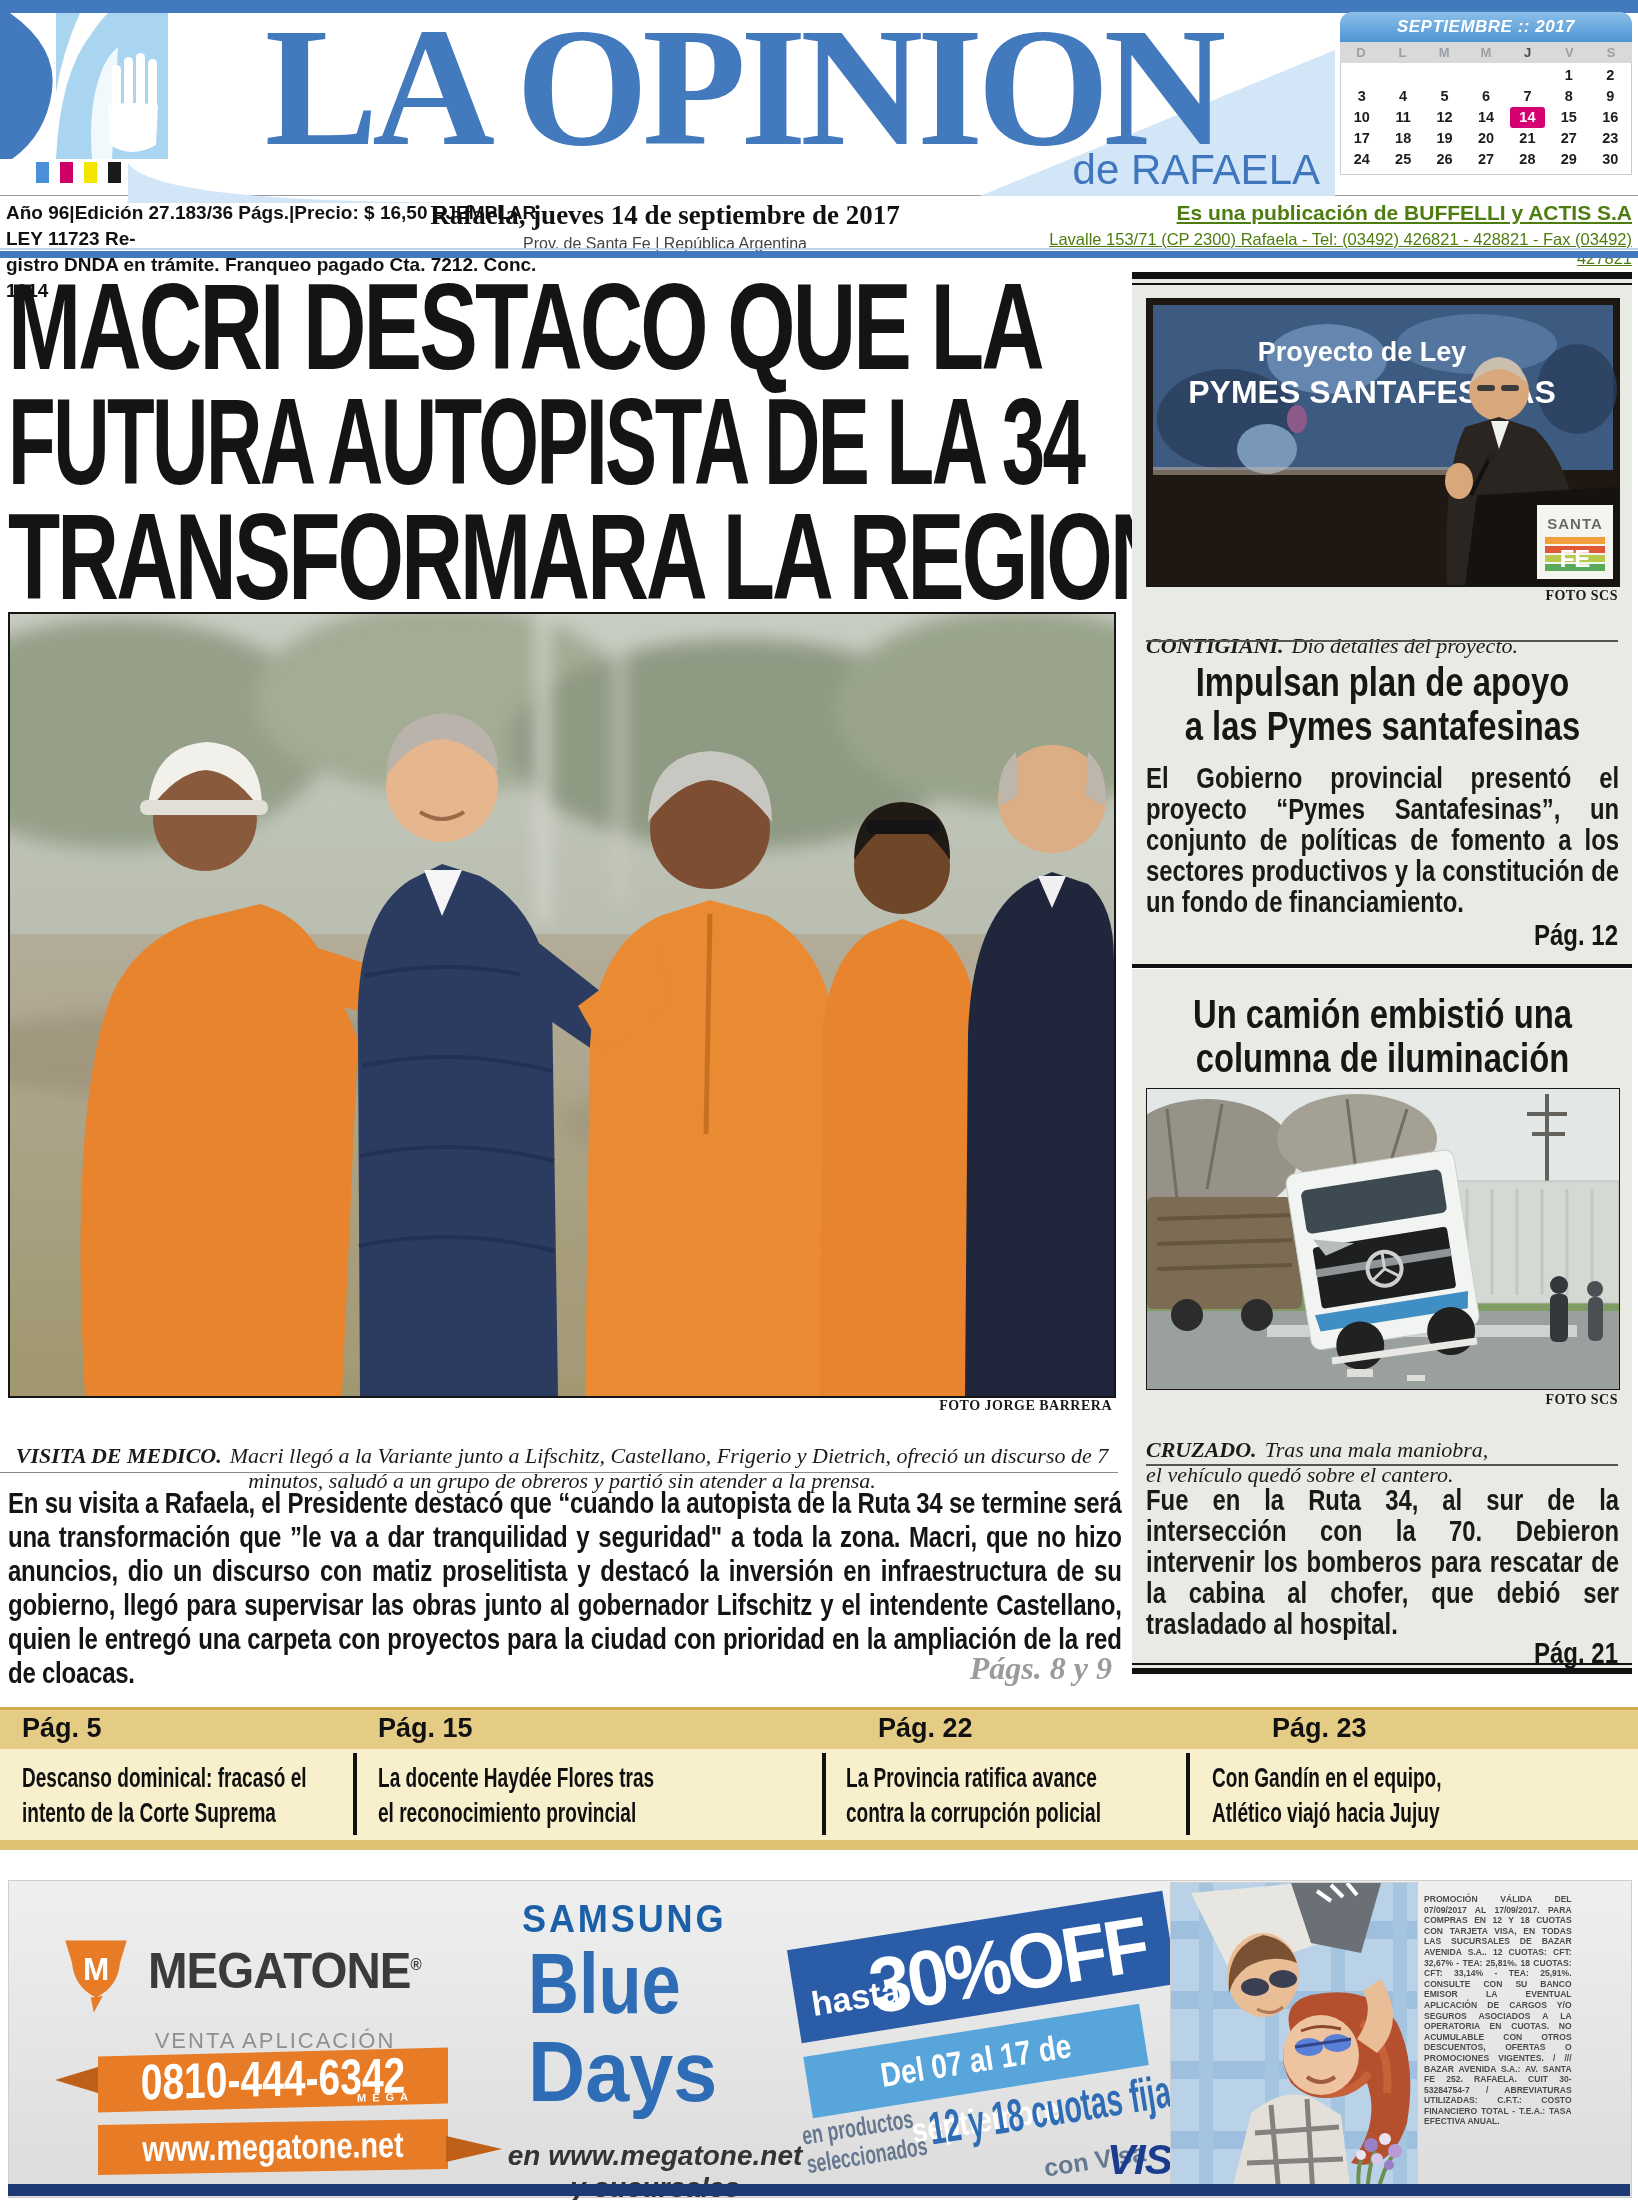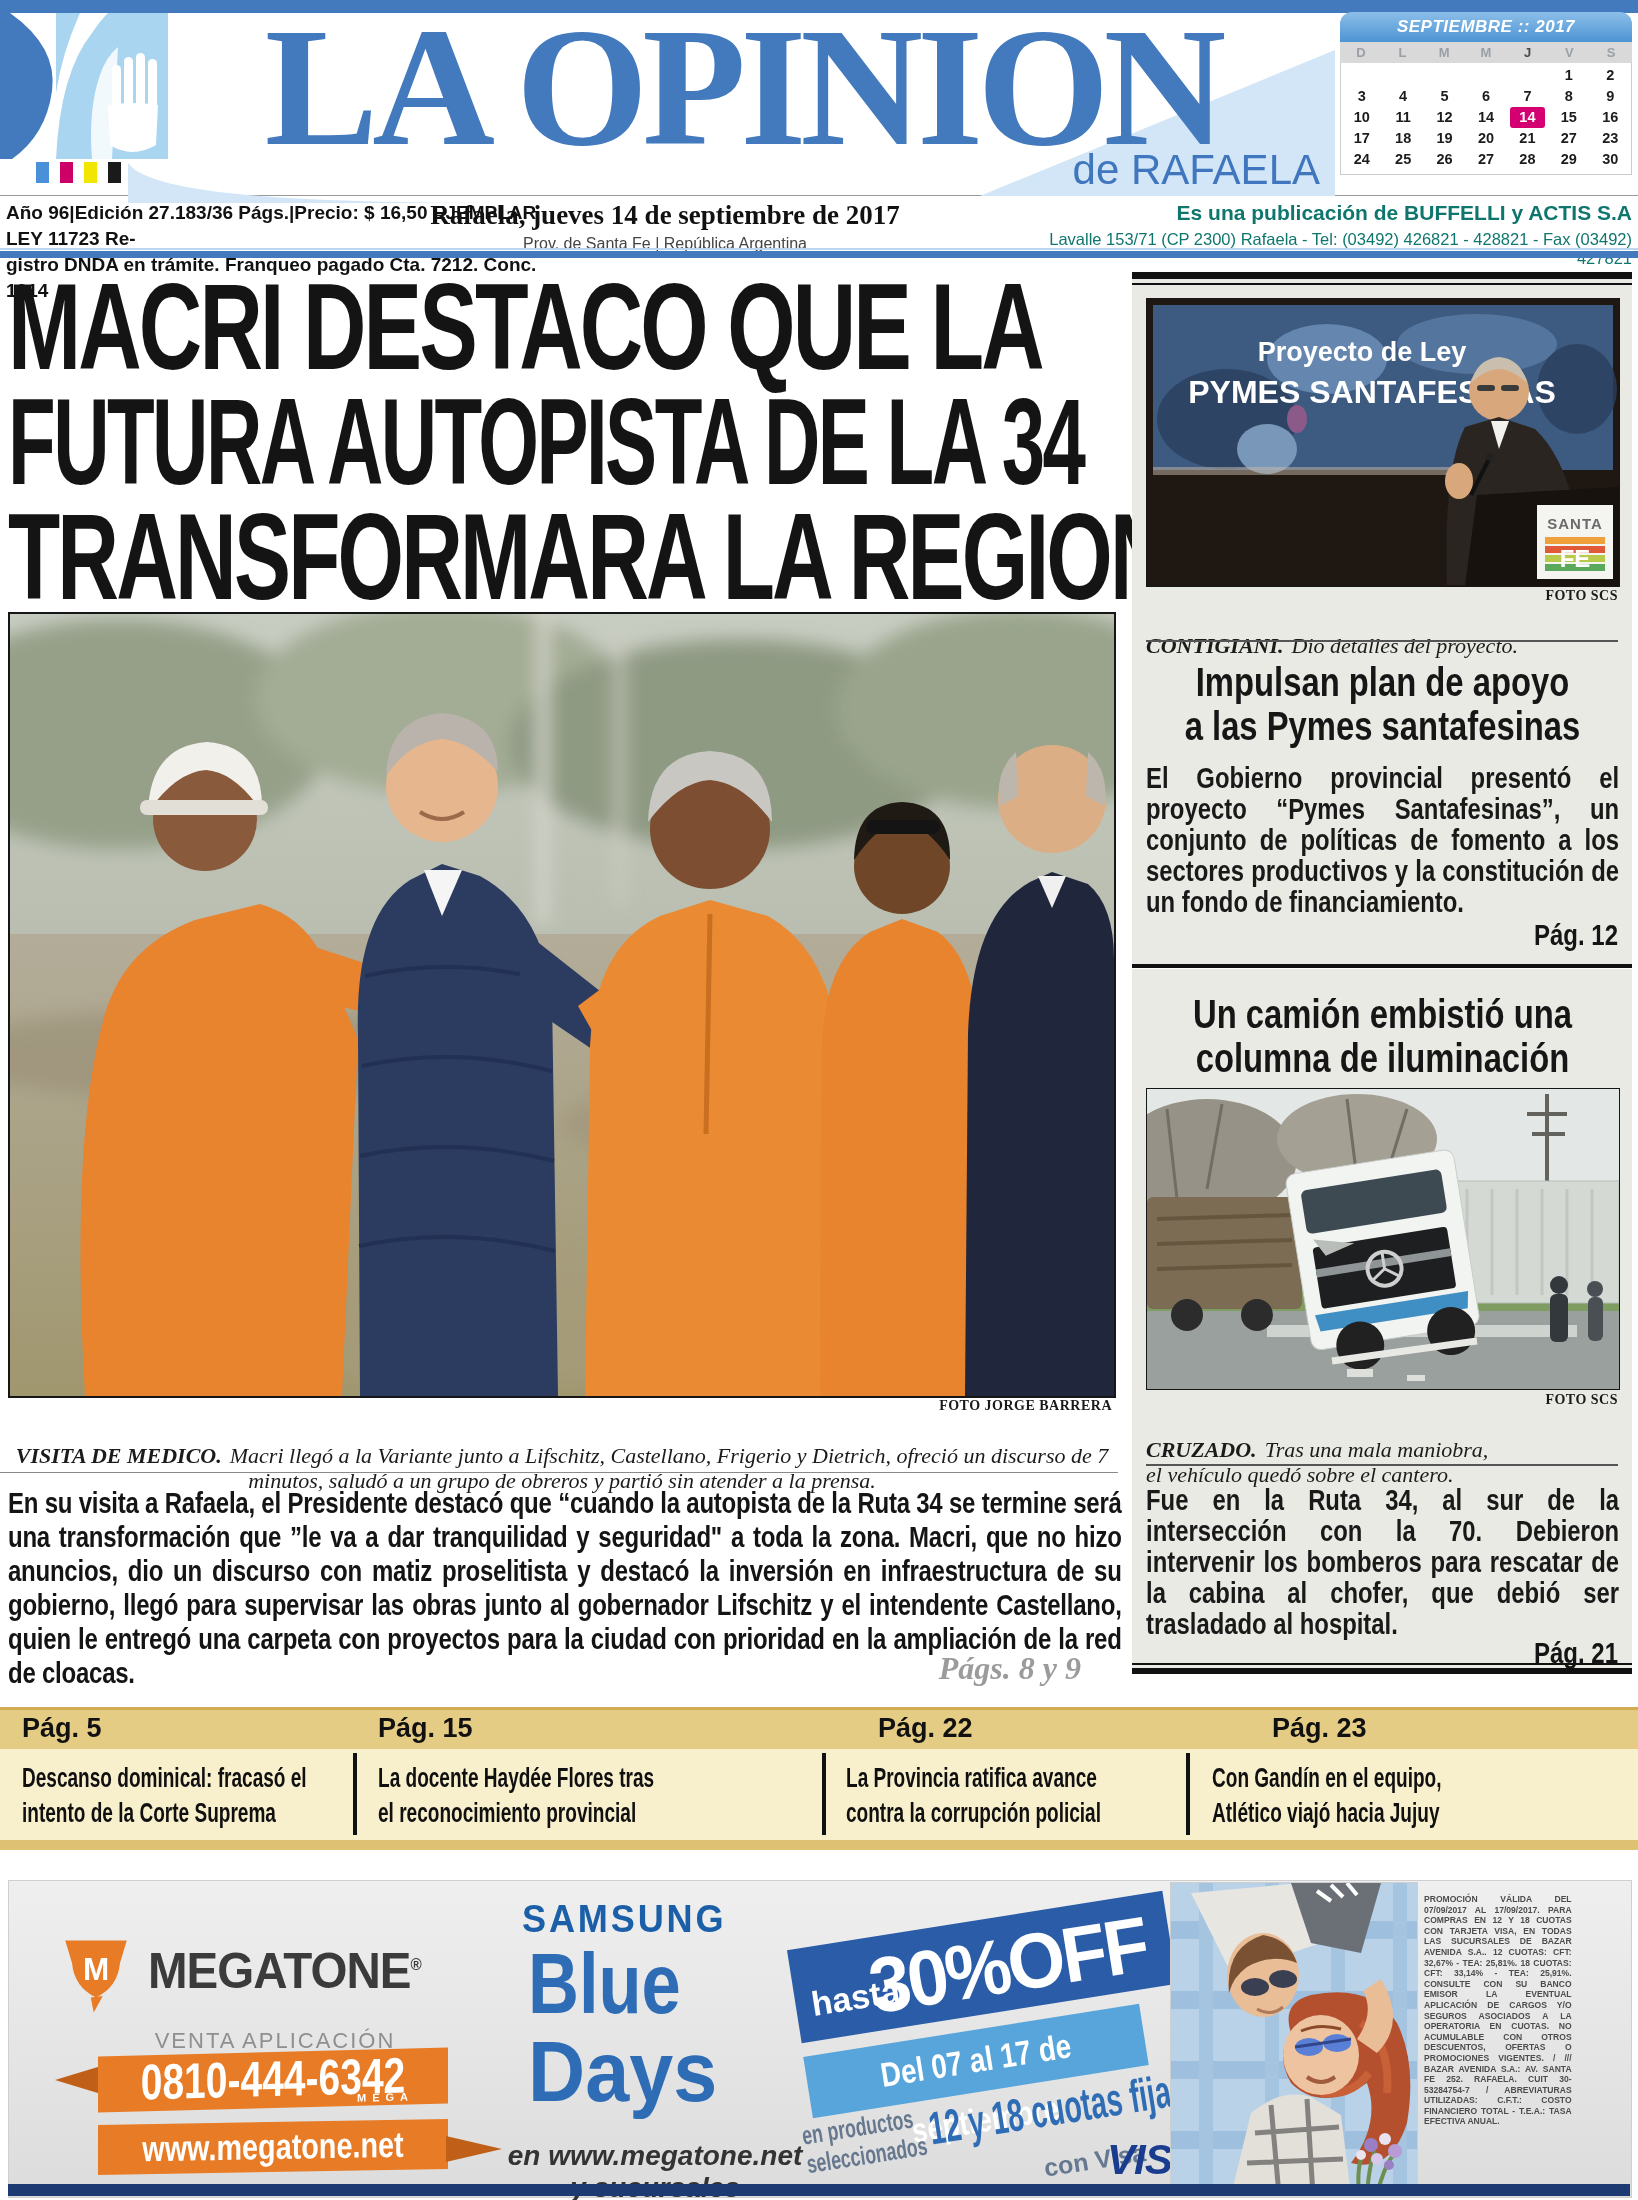--- a/index.html
+++ b/index.html
@@ -18,36 +18,36 @@
   .cal-days span{text-align:center;line-height:21px;font-weight:bold;font-size:13px;color:#9aa0a6;}
   .cal-days span.thu{color:#4a4a4a;}
   .cal-grid{display:grid;grid-template-columns:repeat(7,1fr);background:#fff;border:1px solid #ccc;border-top:none;padding:2px 0 4px 0;}
   .cal-grid span{height:21px;line-height:21px;text-align:center;font-weight:bold;font-size:14.5px;color:#1c1c1c;}
   .cal-grid span.hl{background:#d40072;color:#fff;border-radius:3px;margin:0 3px;}
   
   .edition{left:6px;top:200px;width:570px;font-size:19px;font-weight:bold;line-height:26px;color:#111;white-space:pre-line;}
   .dateblock{left:415px;top:200px;width:500px;text-align:center;}
   .dateline{font-family:"Liberation Serif",serif;font-weight:bold;font-size:27px;color:#111;}
   .datesub{font-size:16px;color:#444;margin-top:4px;}
-  .pubblock{left:1000px;top:201px;width:632px;text-align:right;color:#0f766e;}
+  .pubblock{left:1000px;top:201px;width:632px;text-align:right;color:#4d7c0f;text-decoration:underline;}
   .publine{font-size:21px;font-weight:bold;}
   .pubaddr{font-size:16.5px;margin-top:5px;}
   .blueruleA{left:0;top:248px;width:1638px;height:2px;background:#bcd6ef;}
   .blueruleB{left:0;top:251px;width:1638px;height:7px;background:#4379bd;}
   
   .hl-line{left:8px;font-size:122px;line-height:1;font-weight:bold;letter-spacing:-4px;color:#141414;white-space:nowrap;font-family:"Liberation Sans",sans-serif;transform-origin:0 0;}
   
   .photoframe{border:2px solid #161616;background:#888;}
   .credit{font-family:"Liberation Serif",serif;font-weight:bold;font-size:14px;letter-spacing:.5px;color:#1a1a1a;text-align:right;}
   .caption{font-family:"Liberation Serif",serif;font-style:italic;color:#1b1b1b;white-space:pre-line;}
   .cap-lead{font-weight:bold;margin-right:8px;}
   .caprule{background:#555;height:2px;}
   .lederule{left:0;top:1472px;width:1118px;height:1px;background:#8a8a8a;}
   .lede{left:8px;top:1486px;width:1392px;font-size:30px;line-height:34px;font-weight:bold;color:#141414;text-align:justify;letter-spacing:-.3px;transform:scaleX(.8);transform-origin:0 0;font-family:"Liberation Sans",sans-serif;}
-  .pagesref{left:681px;top:1650px;width:400px;text-align:right;font-family:"Liberation Serif",serif;font-weight:bold;font-style:italic;font-size:32px;color:#9b9b9b;}
+  .pagesref{left:712px;top:1650px;width:400px;text-align:right;font-family:"Liberation Serif",serif;font-weight:bold;font-style:italic;font-size:32px;color:#9b9b9b;}
   
   .sb-bg{left:1132px;width:500px;background:#eaeae4;}
   .sb-bar{left:1132px;width:500px;background:#111;}
   .sb-head{left:1070px;width:625px;text-align:center;font-size:41px;line-height:44px;font-weight:bold;color:#161616;transform:scaleX(.8);transform-origin:50% 0;font-family:"Liberation Sans",sans-serif;}
   .sb-body{left:1146px;width:595px;font-size:30px;line-height:31px;font-weight:bold;color:#191919;text-align:justify;transform:scaleX(.795);transform-origin:0 0;font-family:"Liberation Sans",sans-serif;}
   .sb-pref{left:1146px;width:590px;text-align:right;font-size:30px;font-weight:bold;color:#151515;transform:scaleX(.8);transform-origin:0 0;}
   .sb-credit{left:1146px;width:472px;}
   .sb-caption{left:1146px;width:472px;font-size:22px;line-height:25px;}
   
   .tz-band{left:0;top:1707px;width:1638px;height:42px;background:#e5cc85;border-top:3px solid #d2ab52;}

